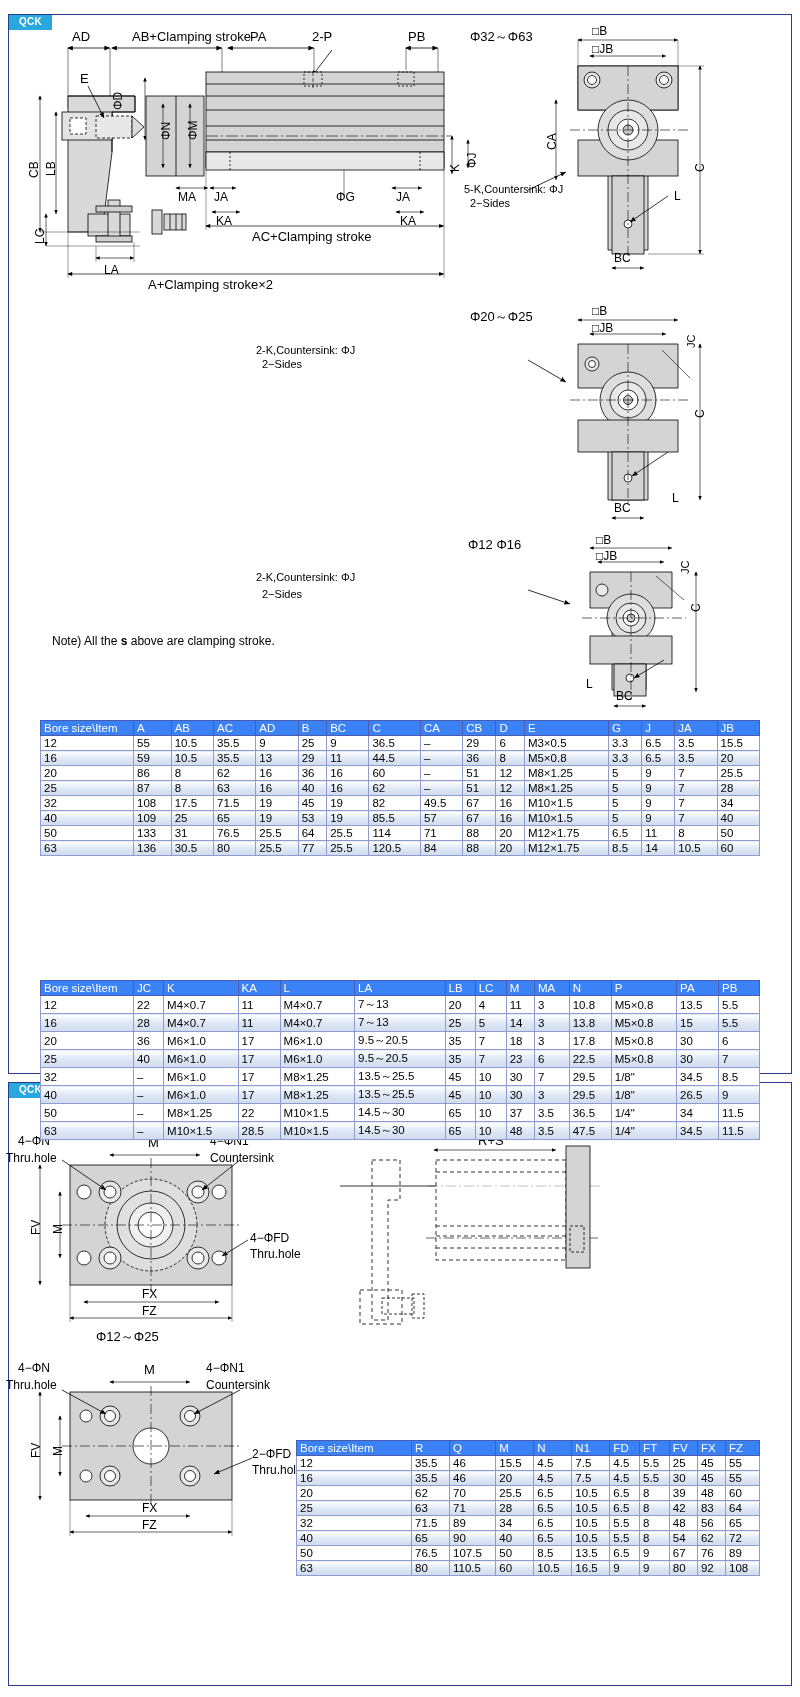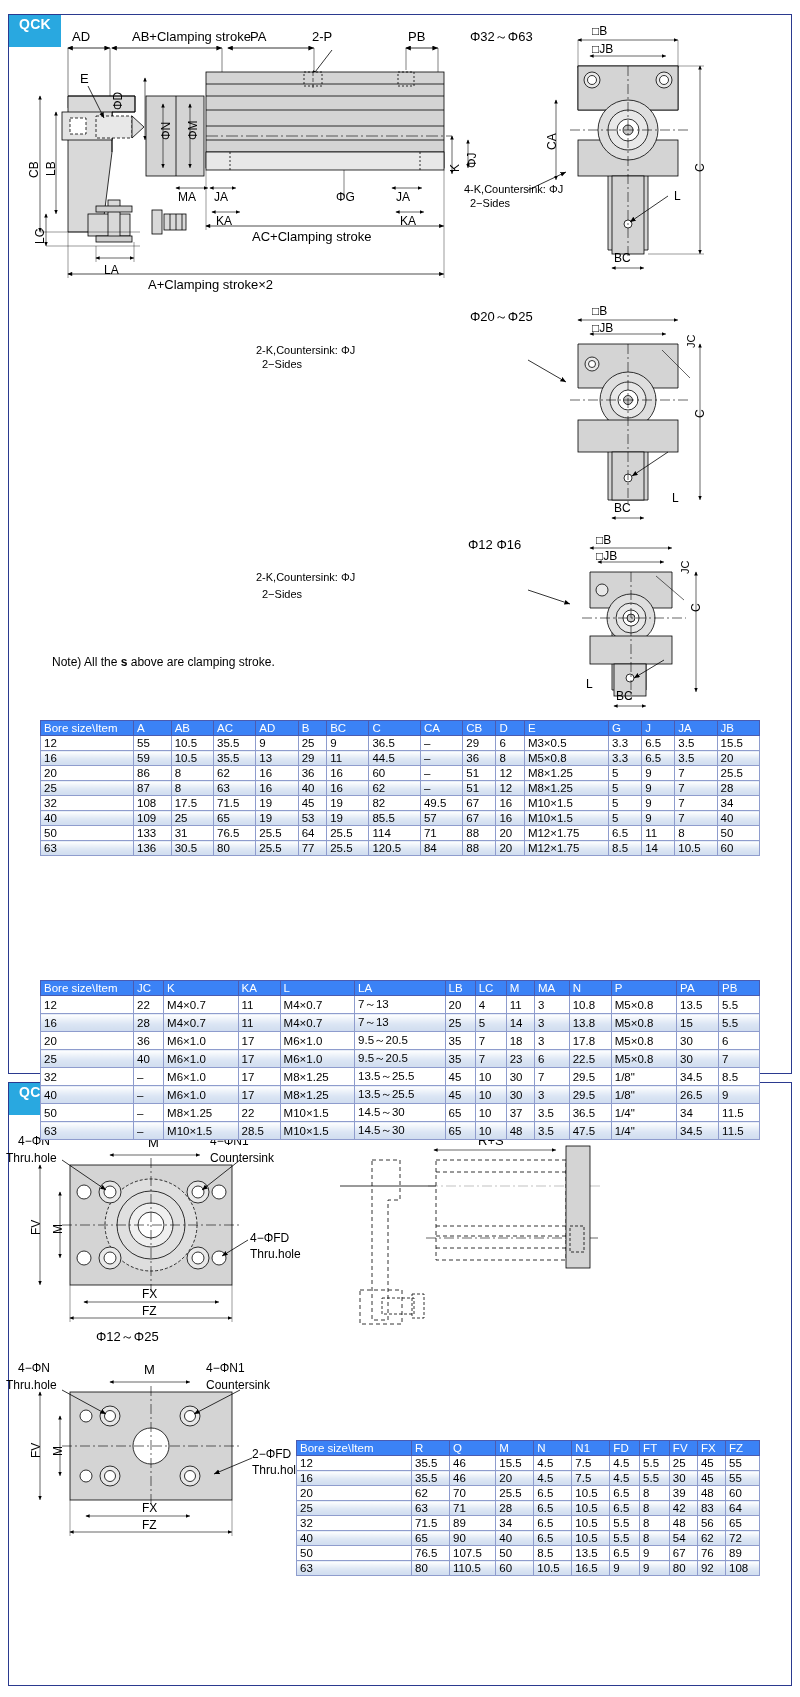--- a/index.html
+++ b/index.html
@@ -9,21 +9,21 @@
     color:#000;
   }
   
   .panel{position:absolute;border:1px solid #2b3a8f;background:#fff;box-sizing:border-box;}
   #panel-top{left:8px;top:14px;width:784px;height:1060px;}
   #panel-bottom{left:8px;top:1082px;width:784px;height:604px;}
 
   
   .section-tag{
     position:absolute;background:#29a8e0;color:#fff;font-weight:bold;
-    font-size:14px;letter-spacing:.3px;padding:2px 10px 16px 10px;line-height:1;
+    font-size:10px;letter-spacing:.3px;padding:2px 10px 3px 10px;line-height:1;
   }
   #tag-qck{left:9px;top:15px;}
   #tag-qckfb{left:9px;top:1083px;}
 
   
   .draw{position:absolute;left:0;top:0;width:800px;height:1697px;pointer-events:none;}
 
   
   .lbl{
     position:absolute;font-family:"Liberation Sans",sans-serif;
@@ -371,21 +371,21 @@
 <div class="lbl s13" style="left:252px;top:230px;">AC+Clamping stroke</div>
 <div class="lbl s13" style="left:148px;top:278px;">A+Clamping stroke×2</div>
 
 <div class="lbl s13" style="left:470px;top:30px;">Φ32～Φ63</div>
 <div class="lbl s12" style="left:592px;top:25px;">□B</div>
 <div class="lbl s12" style="left:592px;top:43px;">□JB</div>
 <div class="lbl vert s12" style="left:546px;top:150px;">CA</div>
 <div class="lbl vert s12" style="left:694px;top:172px;">C</div>
 <div class="lbl s12" style="left:614px;top:252px;">BC</div>
 <div class="lbl s12" style="left:674px;top:190px;">L</div>
-<div class="lbl s11" style="left:464px;top:184px;">4-K,Countersink: ΦJ</div>
+<div class="lbl s11" style="left:464px;top:184px;">5-K,Countersink: ΦJ</div>
 <div class="lbl s11" style="left:470px;top:198px;">2−Sides</div>
 
 <div class="lbl s13" style="left:470px;top:310px;">Φ20～Φ25</div>
 <div class="lbl s12" style="left:592px;top:305px;">□B</div>
 <div class="lbl s12" style="left:592px;top:322px;">□JB</div>
 <div class="lbl s11" style="left:256px;top:345px;">2-K,Countersink: ΦJ</div>
 <div class="lbl s11" style="left:262px;top:359px;">2−Sides</div>
 <div class="lbl vert s11" style="left:686px;top:348px;">JC</div>
 <div class="lbl vert s12" style="left:694px;top:418px;">C</div>
 <div class="lbl s12" style="left:614px;top:502px;">BC</div>
@@ -394,21 +394,21 @@
 <div class="lbl s13" style="left:468px;top:538px;">Φ12  Φ16</div>
 <div class="lbl s12" style="left:596px;top:534px;">□B</div>
 <div class="lbl s12" style="left:596px;top:550px;">□JB</div>
 <div class="lbl s11" style="left:256px;top:572px;">2-K,Countersink: ΦJ</div>
 <div class="lbl s11" style="left:262px;top:589px;">2−Sides</div>
 <div class="lbl vert s11" style="left:680px;top:574px;">JC</div>
 <div class="lbl vert s12" style="left:690px;top:612px;">C</div>
 <div class="lbl s12" style="left:616px;top:690px;">BC</div>
 <div class="lbl s12" style="left:586px;top:678px;">L</div>
 
-<div class="note" style="left:52px;top:634px;margin-top:21px;"><span>Note) All the </span><b>s</b><span> above are clamping stroke.</span></div>
+<div class="note" style="left:52px;top:634px;"><span>Note) All the </span><b>s</b><span> above are clamping stroke.</span></div>
 
 <div class="lbl s13" style="left:112px;top:1098px;">Φ32～Φ63</div>
 <div class="lbl s12" style="left:18px;top:1135px;">4−ΦN</div>
 <div class="lbl s12" style="left:6px;top:1152px;">Thru.hole</div>
 <div class="lbl s13" style="left:148px;top:1136px;">M</div>
 <div class="lbl s12" style="left:210px;top:1135px;">4−ΦN1</div>
 <div class="lbl s12" style="left:210px;top:1152px;">Countersink</div>
 <div class="lbl s12" style="left:250px;top:1232px;">4−ΦFD</div>
 <div class="lbl s12" style="left:250px;top:1248px;">Thru.hole</div>
 <div class="lbl vert s12" style="left:30px;top:1235px;">FV</div>

